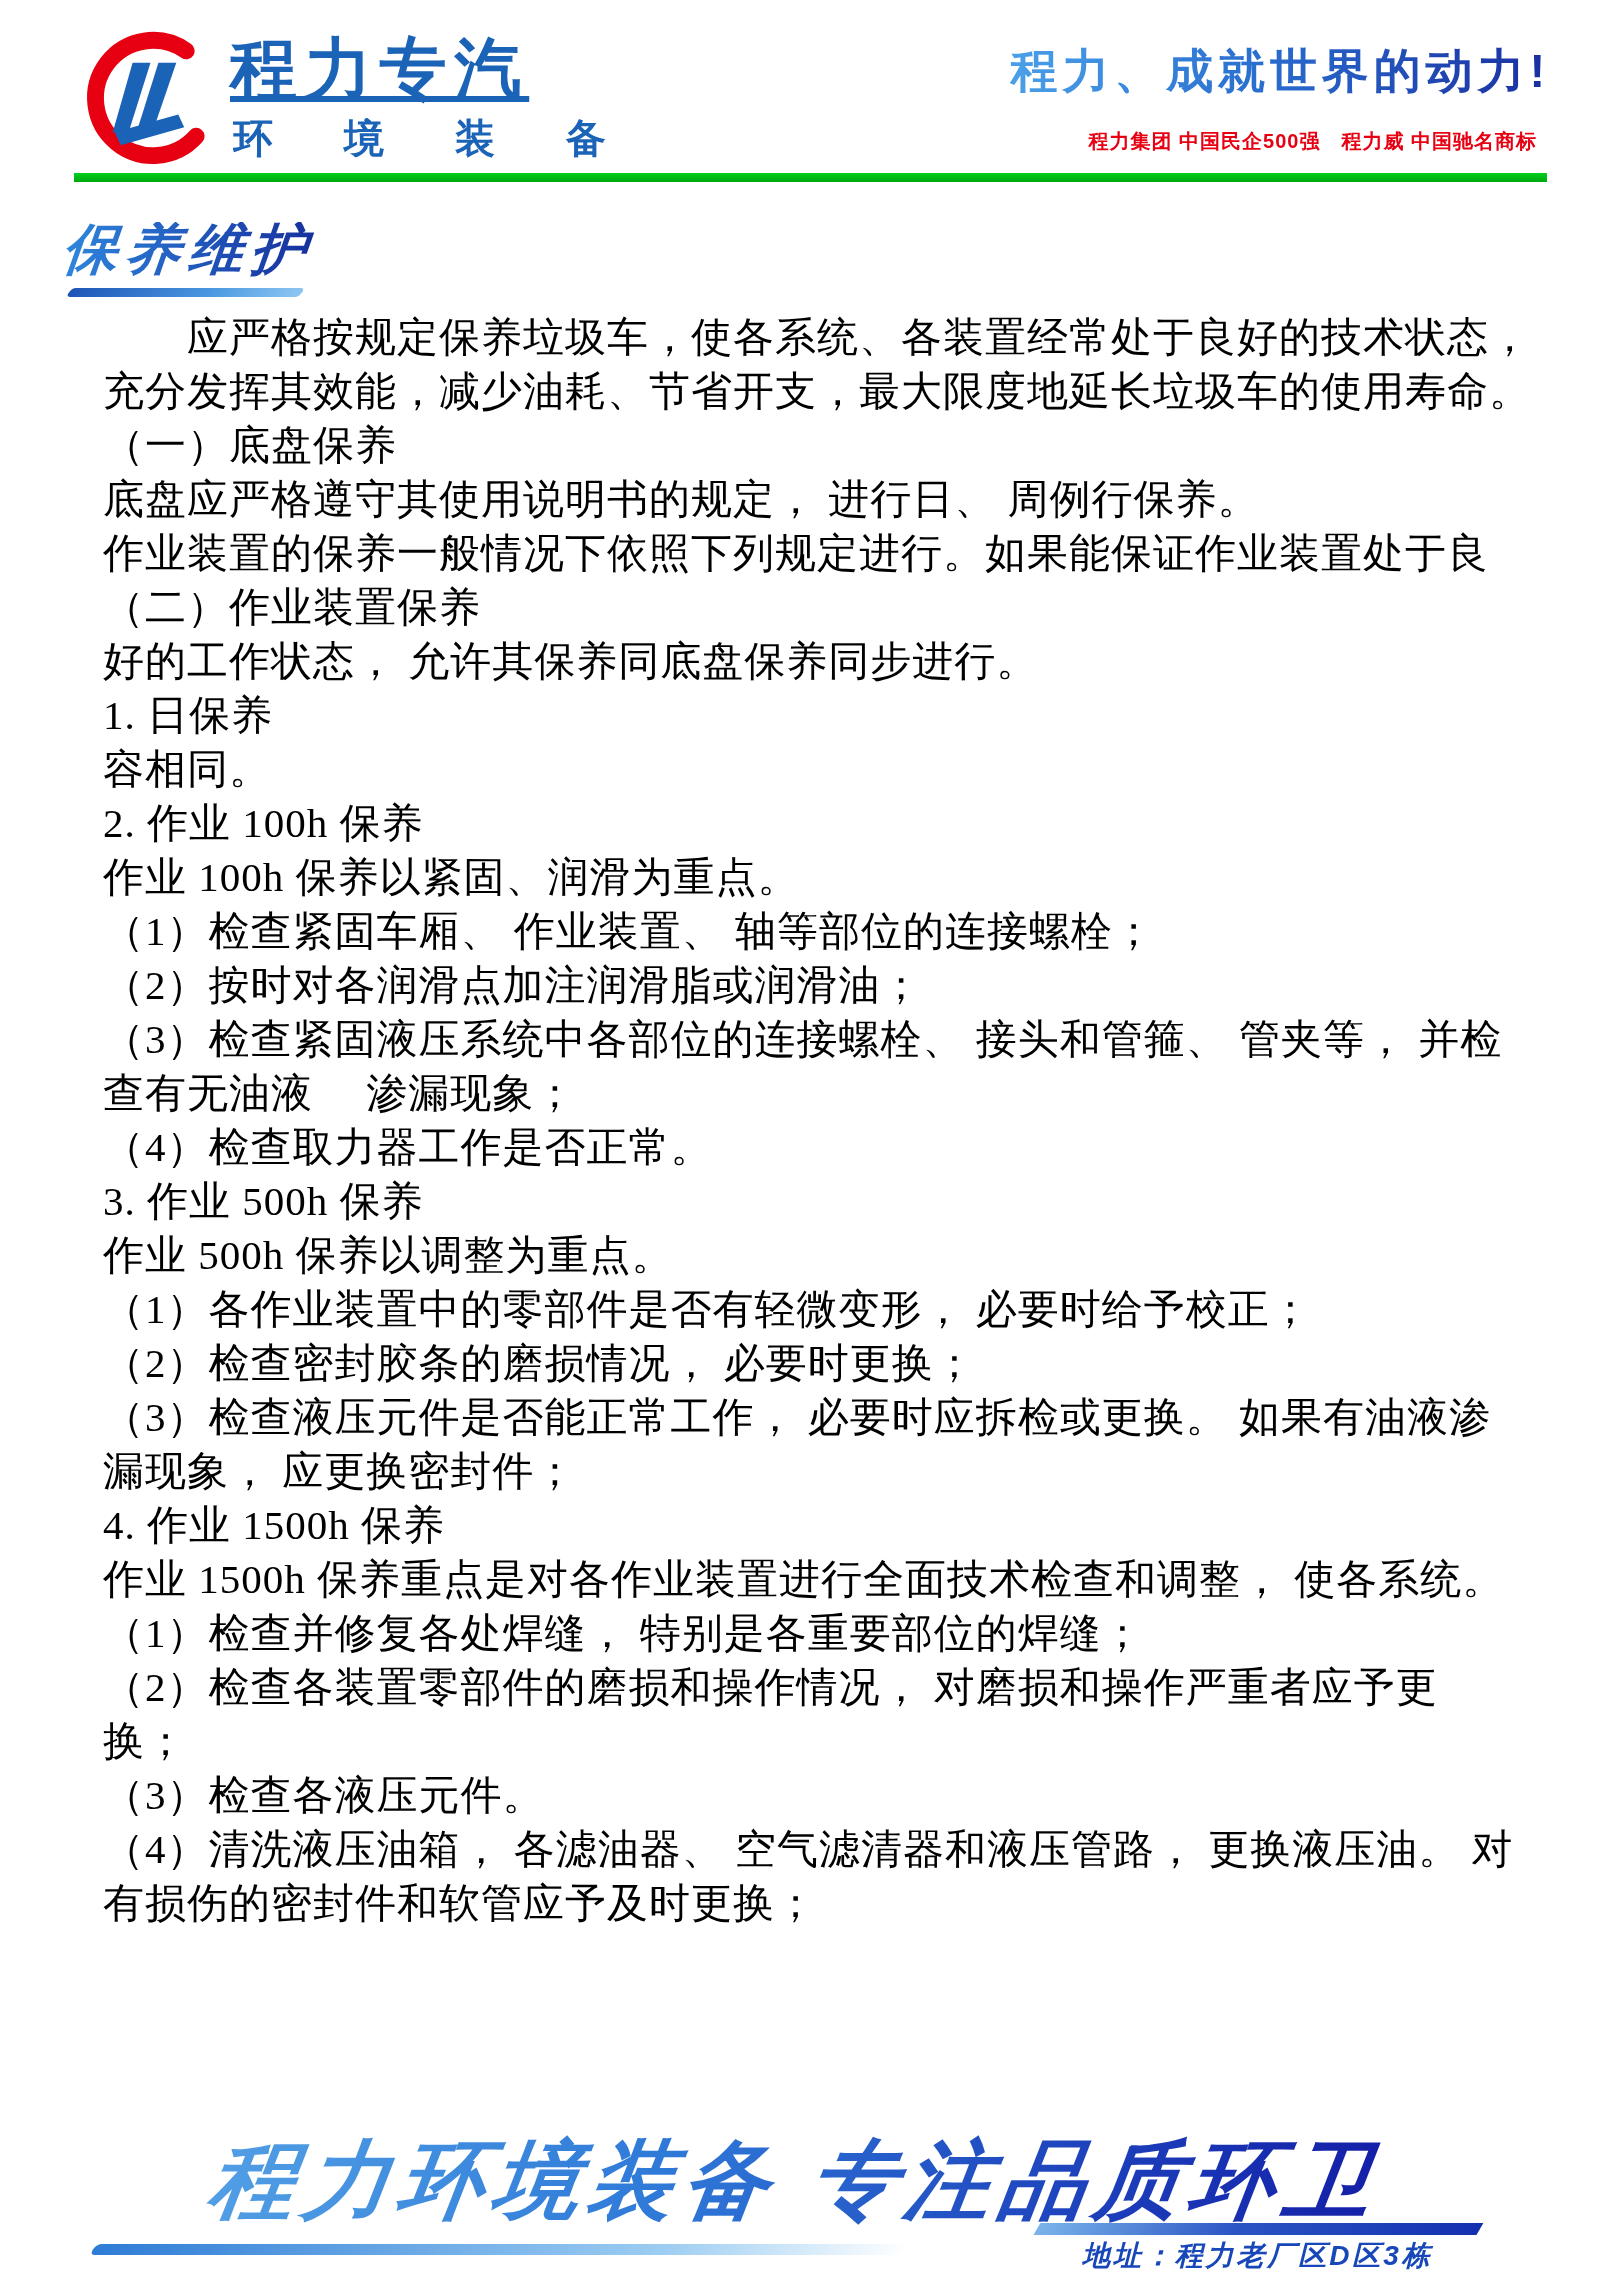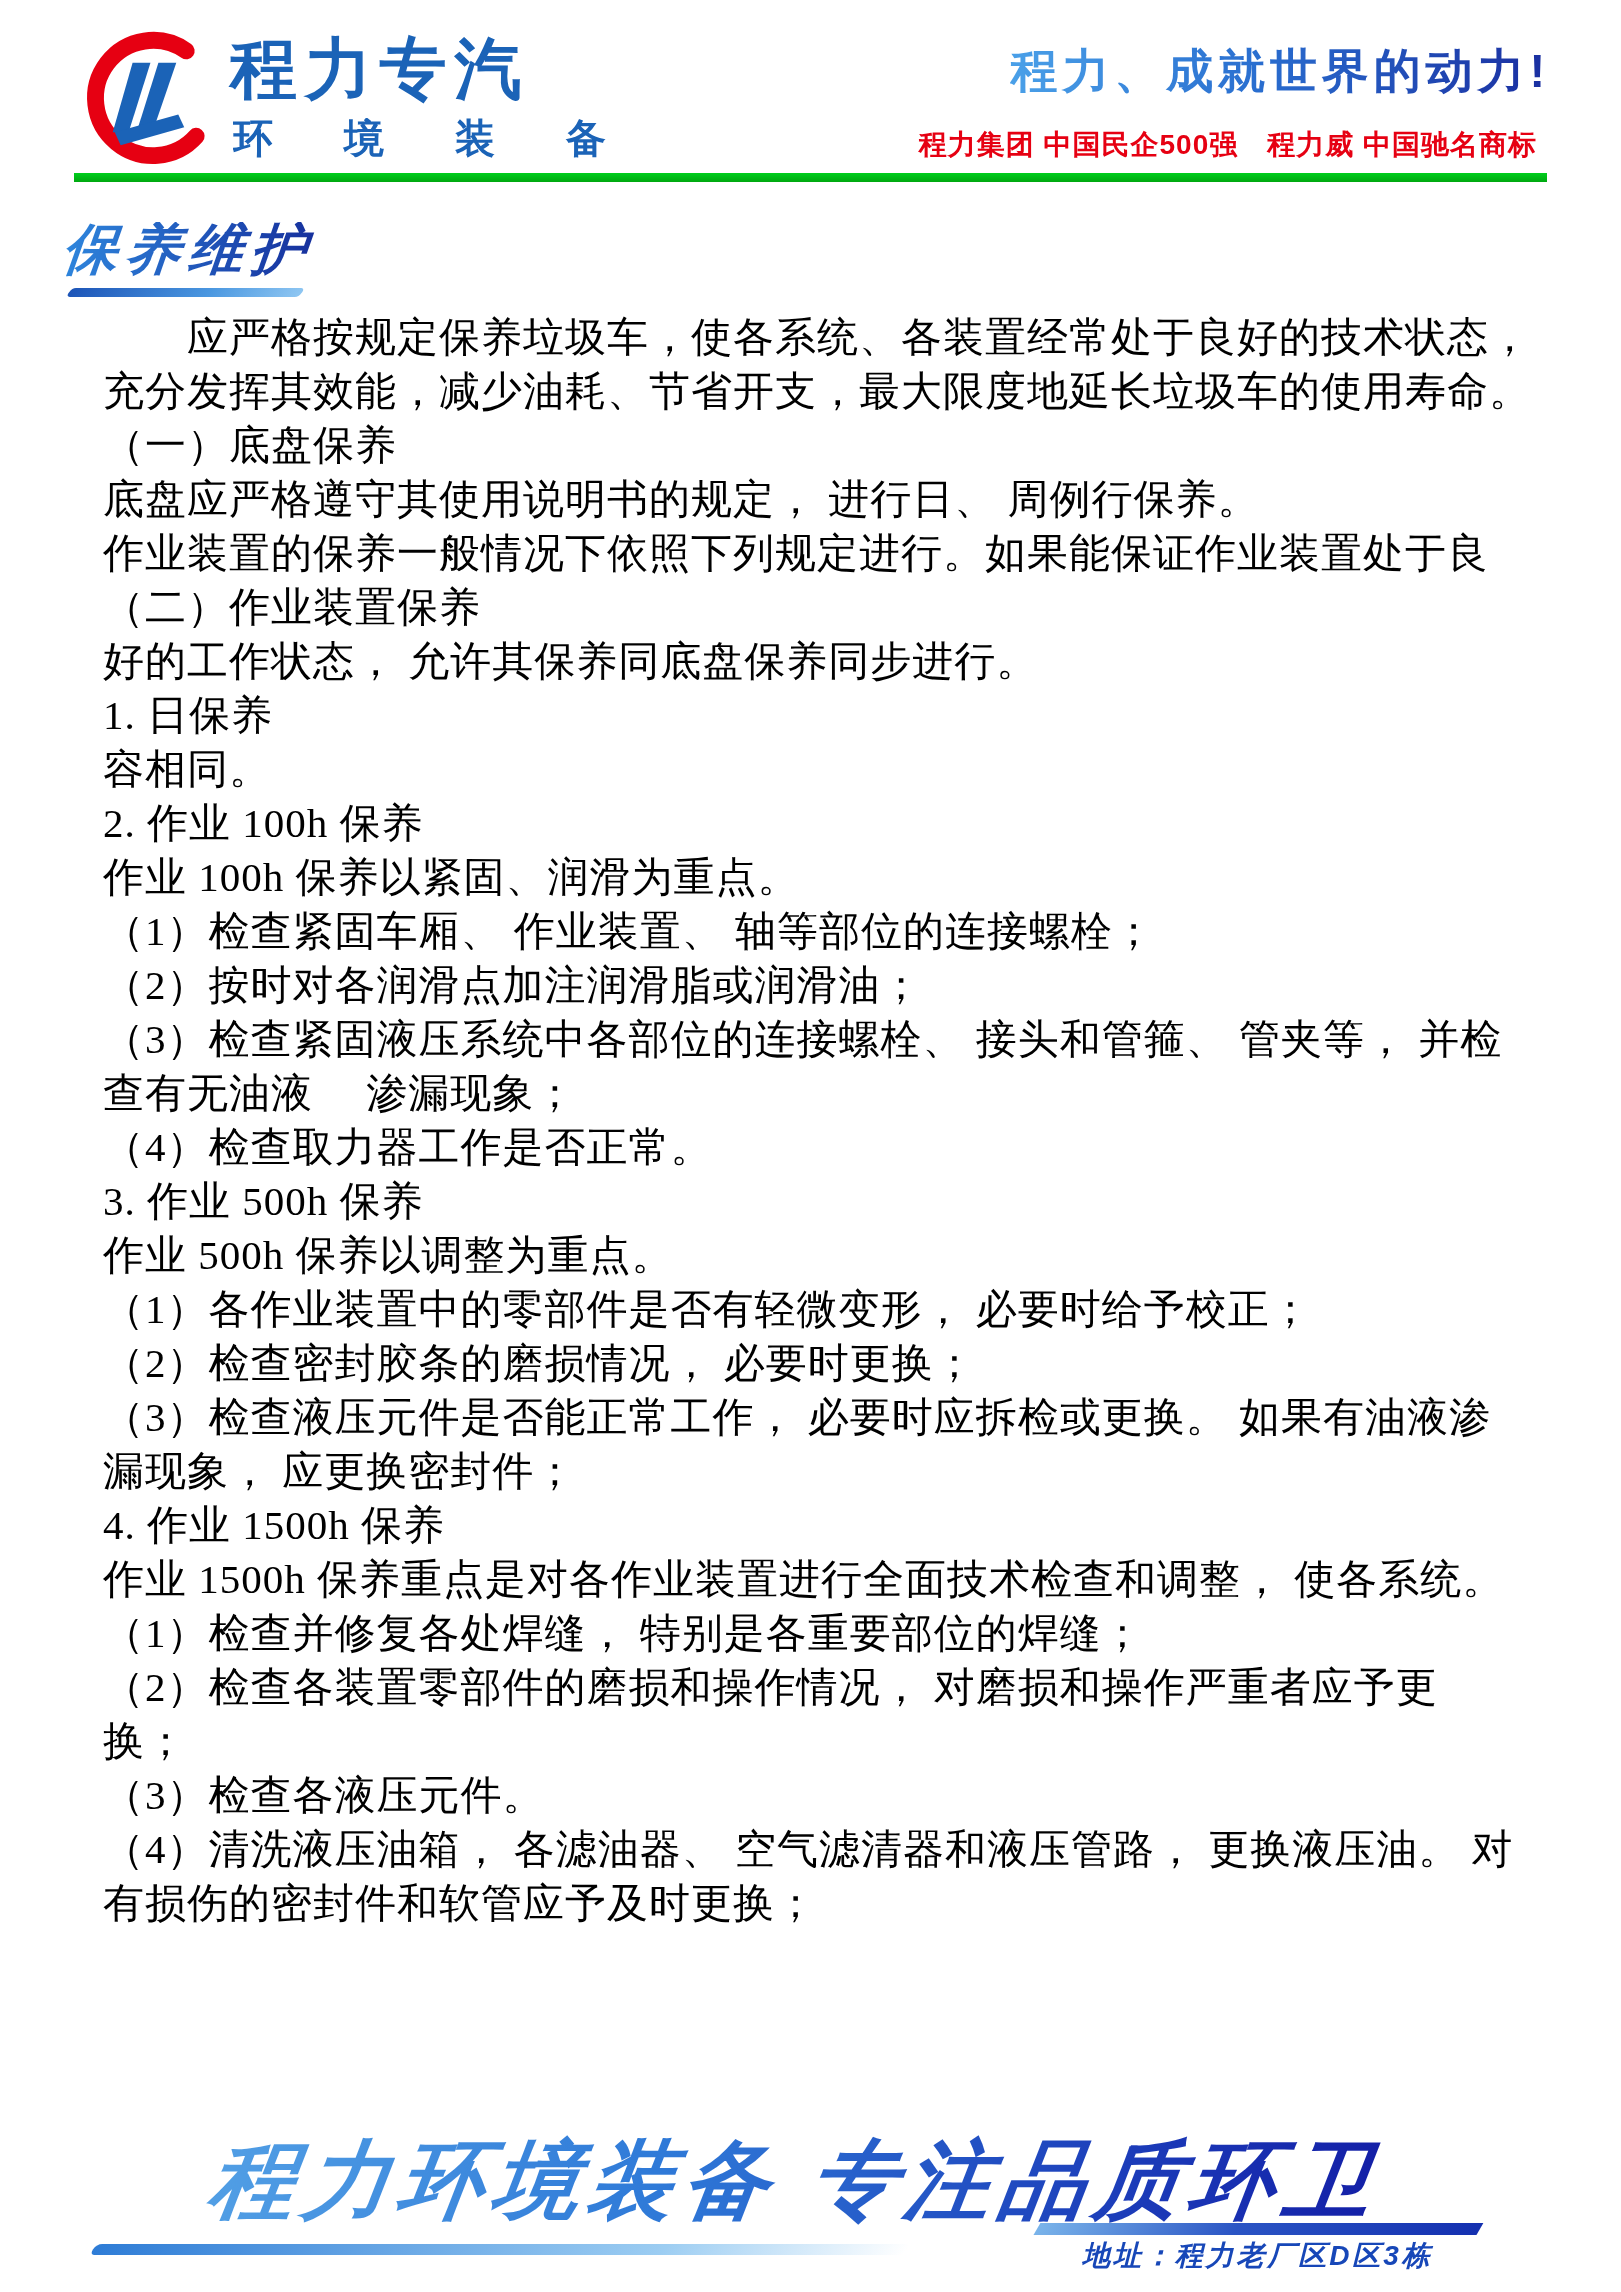--- a/index.html
+++ b/index.html
@@ -2,27 +2,27 @@
 <html><head>
 <meta charset="utf-8">
 <style>
   html,body{margin:0;padding:0;background:#ffffff;}
   .page{position:relative;width:1621px;height:2293px;background:#ffffff;overflow:hidden;
         font-family:"Liberation Sans","DejaVu Sans",sans-serif;}
 
   
   .logo-icon{position:absolute;left:71px;top:27.4px;width:149px;height:147px;}
   .brand-main{position:absolute;left:230px;top:35px;font-size:67px;font-weight:900;
-              color:#1b63b7;letter-spacing:7.8px;line-height:1;}
+              color:#1b63b7;letter-spacing:7.8px;line-height:1;text-decoration:underline;}
   .brand-sub{position:absolute;left:233px;top:118px;width:374px;display:flex;
              justify-content:space-between;font-size:40px;font-weight:900;color:#1b63b7;line-height:1;}
   .slogan{position:absolute;right:71px;top:45px;font-size:47px;font-weight:900;letter-spacing:4.9px;
           background:linear-gradient(90deg,#4aa0e8 0%,#2a6fd0 45%,#1a2ea0 100%);
           -webkit-background-clip:text;background-clip:text;color:transparent;line-height:1.1;}
-  .subline{position:absolute;right:84px;top:130px;font-size:28px;font-weight:700;color:#e60012;
+  .subline{position:absolute;right:84px;top:130px;font-size:20px;font-weight:700;color:#e60012;
            letter-spacing:1px;line-height:1.1;}
   .green-divider{position:absolute;left:74px;top:173px;width:1473px;height:8.8px;
                  background:linear-gradient(180deg,#00cf1e 0%,#00a810 100%);}
 
   
   .section-title{position:absolute;left:63px;top:222px;font-size:55px;font-weight:900;
                  font-style:italic;letter-spacing:7.8px;transform:skewX(-6deg);
                  background:linear-gradient(90deg,#2e86dd 0%,#1d49b0 70%,#16309d 100%);
                  -webkit-background-clip:text;background-clip:text;color:transparent;line-height:1;}
   .title-underline{position:absolute;left:69px;top:288px;width:233px;height:8.8px;

